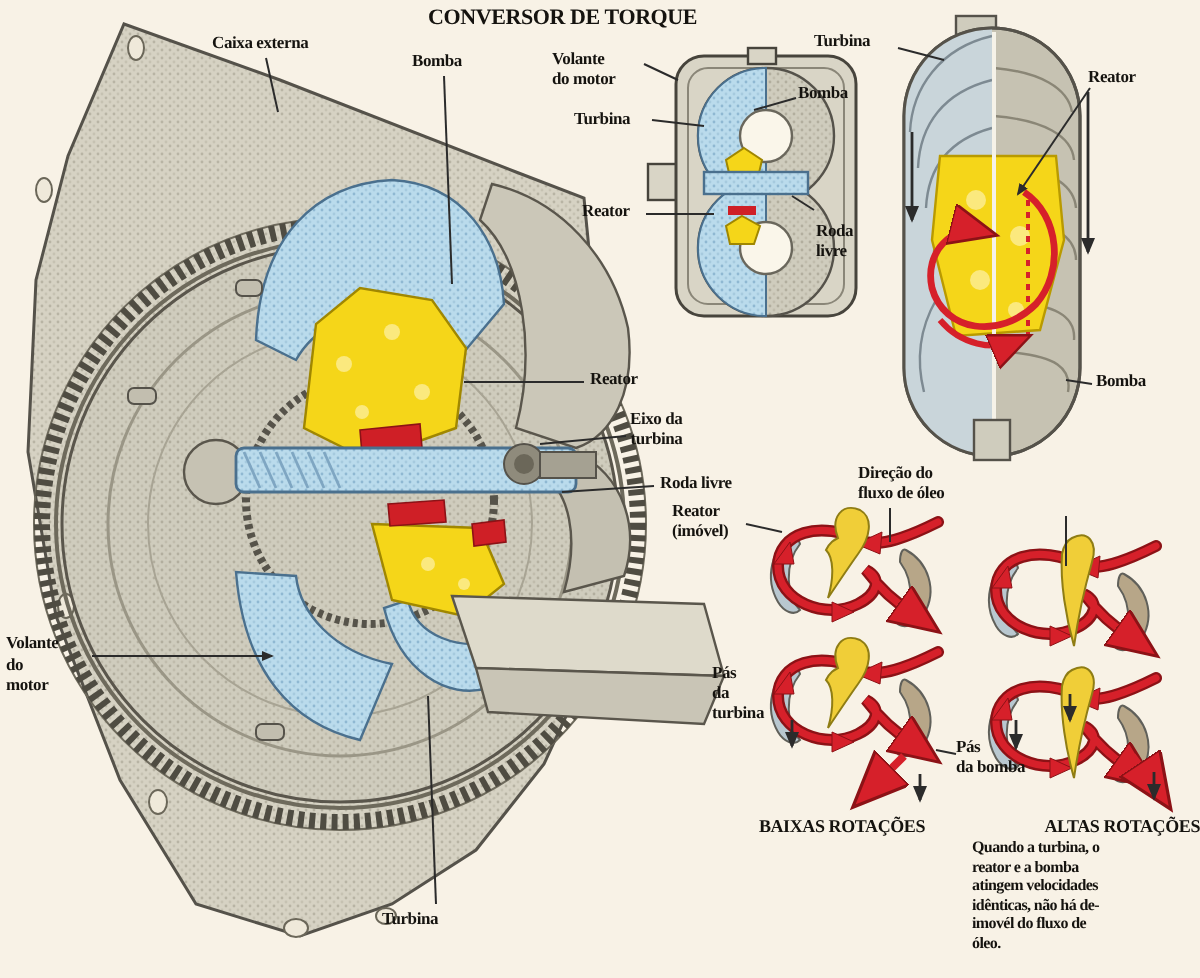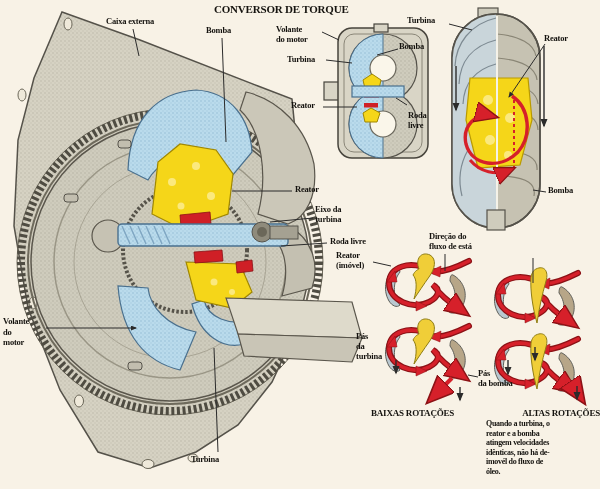--- a/index.html
+++ b/index.html
@@ -3,21 +3,21 @@
 <meta charset="utf-8">
 <style>
   html,body{margin:0;padding:0;}
   #stage{position:relative;width:600px;height:489px;background:#f8f2e6;overflow:hidden;
          font-family:Liberation Serif, serif;}
   #art{position:absolute;left:0;top:0;}
   .lbl{position:absolute;font-size:8.5px;font-weight:700;color:#15130f;letter-spacing:-0.2px;
        line-height:10px;white-space:pre;}
   .title{position:absolute;font-size:11px;font-weight:700;color:#15130f;letter-spacing:-0.2px;white-space:pre;}
   .cap{position:absolute;color:#15130f;}
-  .cap-h{font-size:9px;font-weight:700;white-space:pre;letter-spacing:-0.2px;}
+  .cap-h{font-size:9px;font-weight:700;text-align:center;white-space:pre;letter-spacing:-0.2px;}
   .cap-b{font-size:8px;font-weight:700;white-space:pre;letter-spacing:-0.3px;line-height:9.6px;margin-top:1px;}
 </style>
 </head>
 <body>
 
 <div id="stage">
 
 <svg id="art" width="600" height="489" viewBox="0 0 600 489">
   <defs>
     <pattern id="dg" width="4" height="4" patternUnits="userSpaceOnUse">
@@ -259,21 +259,21 @@
   <div class="lbl" style="left:291px;top:100px;">Reator</div>
   <div class="lbl" style="left:399px;top:41px;">Bomba</div>
   <div class="lbl" style="left:408px;top:99px;margin-top:11px;">Roda
 livre</div>
 
   <div class="lbl" style="left:407px;top:15px;">Turbina</div>
   <div class="lbl" style="left:544px;top:33px;">Reator</div>
   <div class="lbl" style="left:548px;top:185px;">Bomba</div>
 
   <div class="lbl" style="left:429px;top:231px;">Direção do
-fluxo de está</div>
+fluxo de óleo</div>
   <div class="lbl" style="left:356px;top:331px;">Pás
 da
 turbina</div>
   <div class="lbl" style="left:478px;top:368px;">Pás
 da bomba</div>
 
   <div class="cap" style="left:371px;top:408px;width:100px;">
     <div class="cap-h">BAIXAS ROTAÇÕES</div>
   </div>
   <div class="cap" style="left:486px;top:408px;width:114px;">

